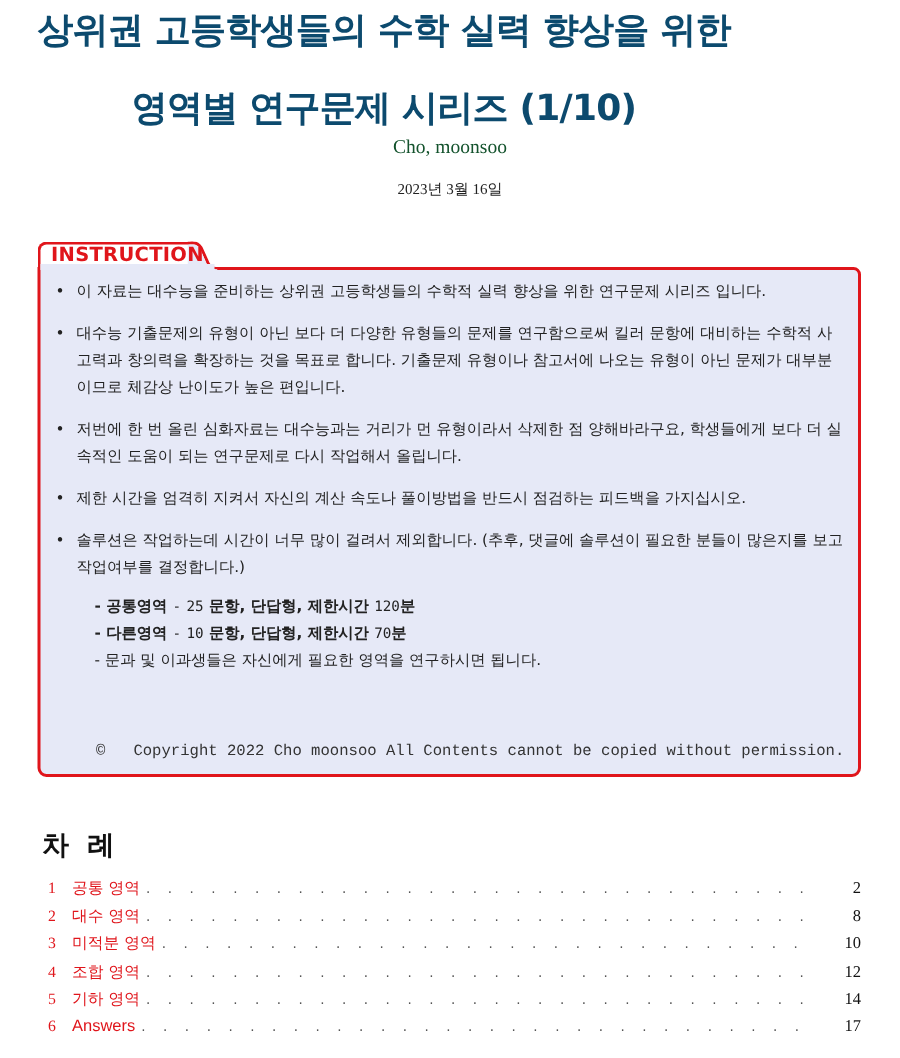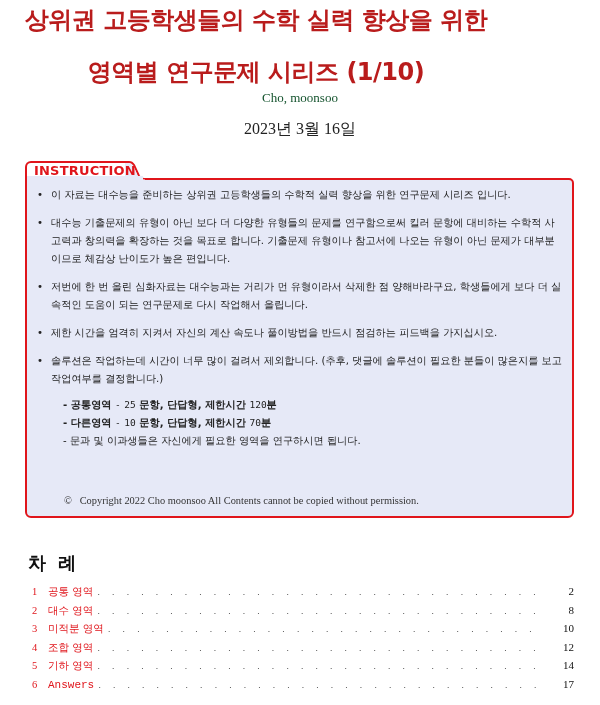--- a/index.html
+++ b/index.html
@@ -1,26 +1,26 @@
 <!DOCTYPE html>
 <html><head>
 <meta charset="utf-8">
 <style>
   html, body { margin: 0; padding: 0; background: #ffffff; }
   body { width: 600px; height: 705px; position: relative; overflow: hidden;
          font-family: "DejaVu Serif", serif; color: #111; }
   .title { position: absolute; left: 0; width: 512px; text-align: center;
            font-family: "DejaVu Sans", sans-serif; font-weight: bold;
-           font-size: 24px; color: #b91c1c; letter-spacing: -0.5px; }
+           font-size: 24px; color: #0c4a6e; letter-spacing: -0.5px; }
   .t1 { top: 4px; }
   .t2 { top: 56px; text-align: center; }
   .author { position: absolute; top: 90px; width: 600px; text-align: center;
             font-family: "Liberation Serif", serif; font-size: 13px; color: #14532d; }
   .date { position: absolute; top: 119px; width: 600px; text-align: center;
-          font-family: "Liberation Serif", serif; font-size: 16px; color: #222; }
+          font-family: "Liberation Serif", serif; font-size: 10px; color: #222; }
 
   .box { position: absolute; left: 25px; top: 178px; width: 545px; height: 336px;
          border: 2px solid #e0151b; border-radius: 0 5px 6px 6px;
          background: #e6e9f7; }
   .tab { position: absolute; left: 25px; top: 161px; width: 100px; height: 17px;
          border: 2px solid #e0151b; border-bottom: none; border-radius: 6px 0 0 0;
          background: #fff; }
   .tab-slope { position: absolute; left: 125px; top: 161px; width: 20px; height: 19px; }
   .tab-label { position: absolute; left: 34px; top: 163px;
                font-family: "DejaVu Sans", sans-serif; font-weight: bold;
@@ -32,31 +32,31 @@
            font-family: "DejaVu Sans", sans-serif; font-size: 10.2px; color: #222;
            line-height: 18px; }
   .item { position: relative; padding-left: 14px; margin-bottom: 10px; }
   .item::before { content: "•"; position: absolute; left: 0; top: 0; }
   .areas b { font-weight: bold; letter-spacing: 0.3px; }
   .sub { padding-left: 26px; }
   .sub div { line-height: 18px; }
   .sub .bold { font-weight: bold; }
   .sub .mono { font-family: "DejaVu Sans Mono", monospace; font-weight: normal; font-size: 9.5px; }
   .copyright { position: absolute; left: 64px; top: 495px;
-               font-family: Liberation Serif, serif; font-size: 10.4px; color: #333; }
+               font-family: Liberation Mono, monospace; font-size: 10.4px; color: #333; }
 
   .toc-title { position: absolute; left: 28px; top: 551px;
                font-family: "DejaVu Sans", sans-serif; font-weight: bold; font-size: 18px; color: #111;
                letter-spacing: 3px; }
   .toc { position: absolute; left: 32px; top: 585px; width: 542px; }
   .toc-row { display: flex; align-items: baseline; height: 18.5px;
              font-family: "DejaVu Sans", sans-serif; font-size: 10.5px; }
   .toc-num { color: #e0151b; width: 16px; font-family: "Liberation Serif", serif; }
   .toc-label { color: #e0151b; padding-right: 4px; white-space: nowrap; }
-  .toc-label.serif { font-family: Liberation Mono, monospace; font-size: 11px; }
+  .toc-label.serif { font-family: Liberation Sans, sans-serif; font-size: 11px; }
   .toc-dots { flex: 1; overflow: hidden; white-space: nowrap; color: #555;
               letter-spacing: 4.4px; font-size: 9px; }
   .toc-page { width: 32px; text-align: right; font-family: "Liberation Serif", serif;
               font-size: 11px; color: #111; }
 </style>
 </head>
 <body>
 
 <div class="title t1">상위권 고등학생들의 수학 실력 향상을 위한</div>
 <div class="title t2">영역별 연구문제 시리즈 (1/10)</div>

